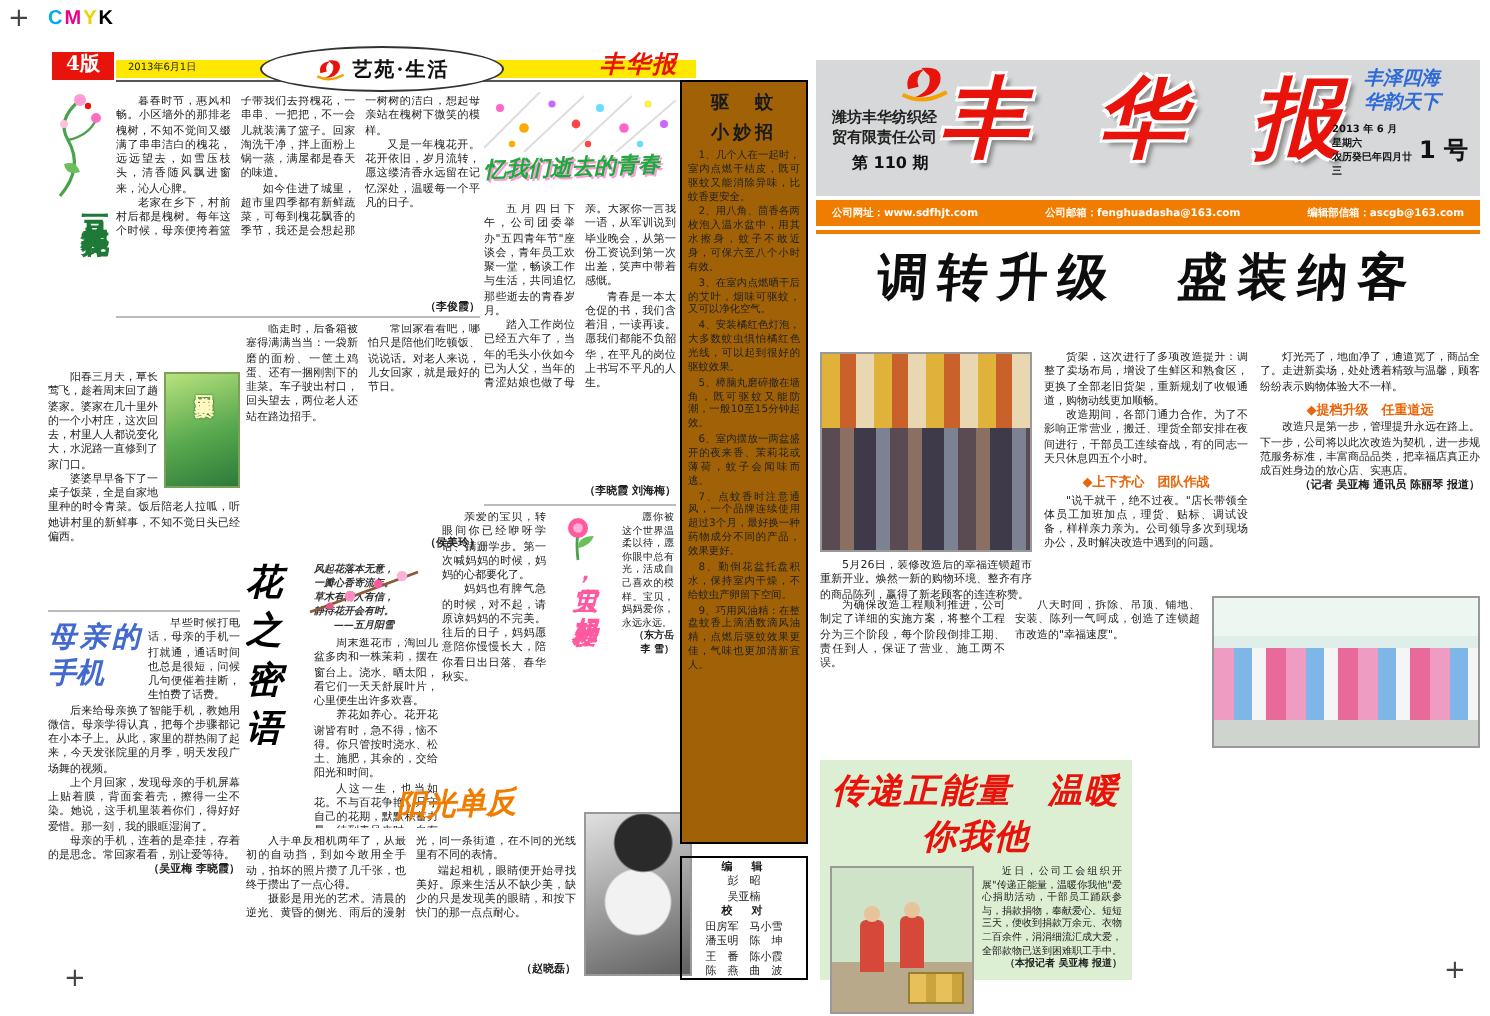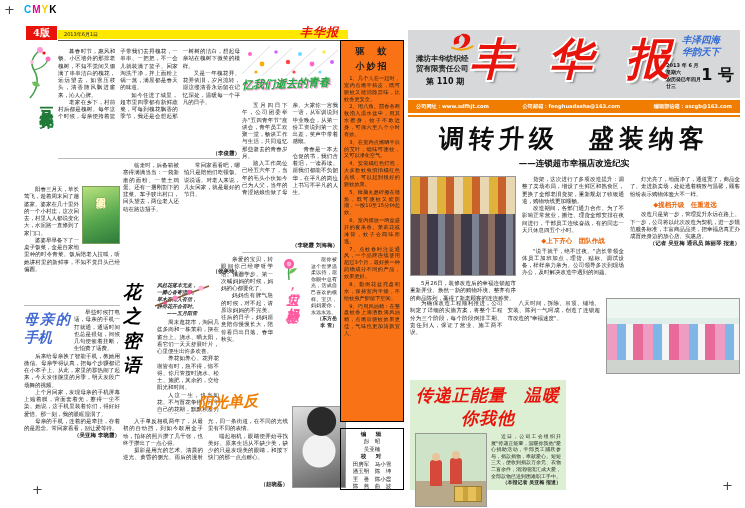--- a/index.html
+++ b/index.html
@@ -66,40 +66,40 @@
   .boxes{position:absolute;right:4px;bottom:4px;width:26px;height:14px;
      background:repeating-linear-gradient(90deg,#e8c05a 0 8px,#caa43e 8px 13px);border:1px solid #9a7d2e;}
   .ph-sing{background:radial-gradient(circle at 28% 30%, #efe9da 0 16px, rgba(239,233,218,.35) 26px, transparent 34px),
      linear-gradient(120deg,#3a2e26,#554232 55%,#17110d);}
   .ph-sing .singer{position:absolute;left:56%;top:34%;width:10px;height:24px;background:#e8e8e8;border-radius:3px 3px 0 0;}
   .ph-sing .singer:before{content:"";position:absolute;top:-6px;left:2px;width:7px;height:7px;border-radius:50%;background:#caa27a;}
   .ph-sing .aud{position:absolute;left:0;bottom:0;width:100%;height:20%;
      background:repeating-linear-gradient(90deg,#1a130e 0 9px,#3a2b20 9px 15px,#0d0906 15px 24px);}
   
   .tipbox{position:absolute;left:340px;top:40px;width:64px;height:382px;border:1px solid #000;
-          padding:3px 3px;box-sizing:border-box;background:#f97316;}
+          padding:3px 3px;box-sizing:border-box;background:#a16207;}
   .tipbox h3{margin:1px 0 2px;text-align:center;font-size:9px;letter-spacing:2px;font-family:"DejaVu Serif",serif;}
   .tipbox .tx p{text-indent:1em;margin-bottom:1px;}
   .staffbox{position:absolute;left:340px;top:428px;width:64px;height:62px;border:1px solid #000;
             box-sizing:border-box;padding:2px 0;text-align:center;}
   .staffbox div{font-size:5.5px;line-height:1.35;}
   .staffbox .hd{font-weight:bold;letter-spacing:2px;}
   
   .mast{position:absolute;left:408px;top:30px;width:332px;height:68px;background:#d7d8d9;}
   .mast .co{position:absolute;left:8px;top:24px;font-size:7.5px;font-weight:bold;line-height:1.3;color:#222;}
   .mast .issue{position:absolute;left:18px;top:46px;font-size:8px;font-weight:bold;color:#111;}
   .bigtitle{position:absolute;left:62px;top:0px;width:200px;height:58px;display:flex;justify-content:space-between;
             font-family:"DejaVu Serif",serif;font-style:italic;font-weight:bold;font-size:44px;color:#e8140b;
             text-shadow:-1.5px -1.5px 0 #fff,1.5px -1.5px 0 #fff,-1.5px 1.5px 0 #fff,1.5px 1.5px 0 #fff,3px 3px 2px #8a8a8a;}
   .pinyin{position:absolute;left:62px;top:54px;width:200px;display:flex;justify-content:space-between;
           font-family:"DejaVu Serif",serif;font-size:8.5px;letter-spacing:2px;color:#111;}
   .slogan{position:absolute;right:6px;top:4px;width:66px;text-align:center;font-family:"DejaVu Serif",serif;
           font-style:italic;font-weight:bold;font-size:9.5px;line-height:1.25;color:#2f6bd8;}
   .mdate{position:absolute;right:6px;top:32px;width:68px;font-size:5px;font-weight:bold;color:#111;line-height:1.4;}
-  .mdate .no{float:right;font-size:16px;line-height:12px;}
+  .mdate .no{float:right;font-size:12px;line-height:12px;}
   .obar{position:absolute;left:408px;top:100px;width:332px;height:13px;background:#f07d00;display:flex;
         align-items:center;justify-content:space-between;padding:0 8px;box-sizing:border-box;}
   .obar span{color:#fff;font-size:5.2px;font-weight:bold;white-space:nowrap;}
   .oline{position:absolute;left:408px;top:115px;width:332px;height:2px;background:#f07d00;}
   
   .headline{position:absolute;left:408px;top:122px;width:332px;text-align:center;font-family:"DejaVu Serif",serif;
             font-weight:bold;font-size:25px;letter-spacing:5px;color:#0d0d0d;transform:skewX(-4deg);}
   .subhl{position:absolute;left:408px;top:158px;width:332px;text-align:center;font-size:8.5px;font-weight:bold;color:#111;}
   .subhead{font-size:6.5px;font-weight:bold;color:#e8650a;text-align:center;margin:3px 0 2px;text-indent:0;}
   .rp-col{position:absolute;}
@@ -120,20 +120,30 @@
 
   <span class="crop" style="left:4px;top:2px;">+</span>
   <span class="crop" style="left:728px;top:32px;">+</span>
   <span class="crop" style="left:32px;top:482px;">+</span>
   <span class="crop" style="left:722px;top:478px;">+</span>
   <span class="cmyk" style="left:24px;top:4px;"><b class="c-c">C</b><b class="c-m">M</b><b class="c-y">Y</b><b class="c-k">K</b></span>
 
   <div class="pageno">4版</div>
   <div class="datebar">2013年6月1日</div>
   <div class="hrule" style="left:58px;top:40px;width:346px;"></div>
+  <div class="oval">
+    <span>
+      <svg width="16" height="12" viewBox="0 0 40 30">
+          <path d="M8 19 Q5 6 20 4 Q13 10 16 17 Z" fill="#e8140b"></path>
+          <path d="M18 3 Q35 1 32 14 Q28 25 13 25 Q26 20 24 9 Z" fill="#e8140b"></path>
+          <path d="M4 23 Q20 31 37 21" stroke="#f5a100" stroke-width="3" fill="none"></path>
+        </svg>
+    </span>
+    <span class="sectname">艺苑·生活</span>
+  </div>
   <div class="lpaper">丰华报</div>
 
   <div class="abs" style="left:22px;top:46px;">
     <svg width="36" height="54" viewBox="0 0 36 54">
       <path d="M8 52 Q20 38 12 24 Q6 14 18 4" stroke="#4aa24e" stroke-width="1.6" fill="none"></path>
       <path d="M12 24 Q22 22 26 14" stroke="#4aa24e" stroke-width="1.2" fill="none"></path>
       <circle cx="18" cy="4" r="3" fill="#ff9ad6"></circle>
         <circle cx="26" cy="13" r="2.5" fill="#ff6fc0"></circle>
       <circle cx="10" cy="16" r="2" fill="#ffc0e0"></circle>
         <circle cx="22" cy="7" r="1.6" fill="#e8140b"></circle>
@@ -317,21 +327,20 @@
     </div>
   </div>
   <div class="obar">
     <span>公司网址：www.sdfhjt.com</span>
     <span>公司邮箱：fenghuadasha@163.com</span>
     <span>编辑部信箱：ascgb@163.com</span>
   </div>
   <div class="oline"></div>
 
   <div class="headline">调转升级　盛装纳客</div>
-  <div class="subhl">——连锁超市幸福店改造纪实</div>
 
   <div class="photo ph-sup" style="left:410px;top:176px;width:106px;height:100px;">
       <div class="crowd"></div>
     </div>
   <div class="rp-col tx" style="left:410px;top:280px;width:106px;height:92px;">
       <p>5月26日，装修改造后的幸福连锁超市重新开业。焕然一新的购物环境、整齐有序的商品陈列，赢得了新老顾客的连连称赞。</p>
     </div>
   <div class="rp-col tx" style="left:522px;top:176px;width:102px;height:196px;">
     <div>
         <p>货架，这次进行了多项改造提升：调整了卖场布局，增设了生鲜区和熟食区，更换了全部老旧货架，重新规划了收银通道，购物动线更加顺畅。</p>

